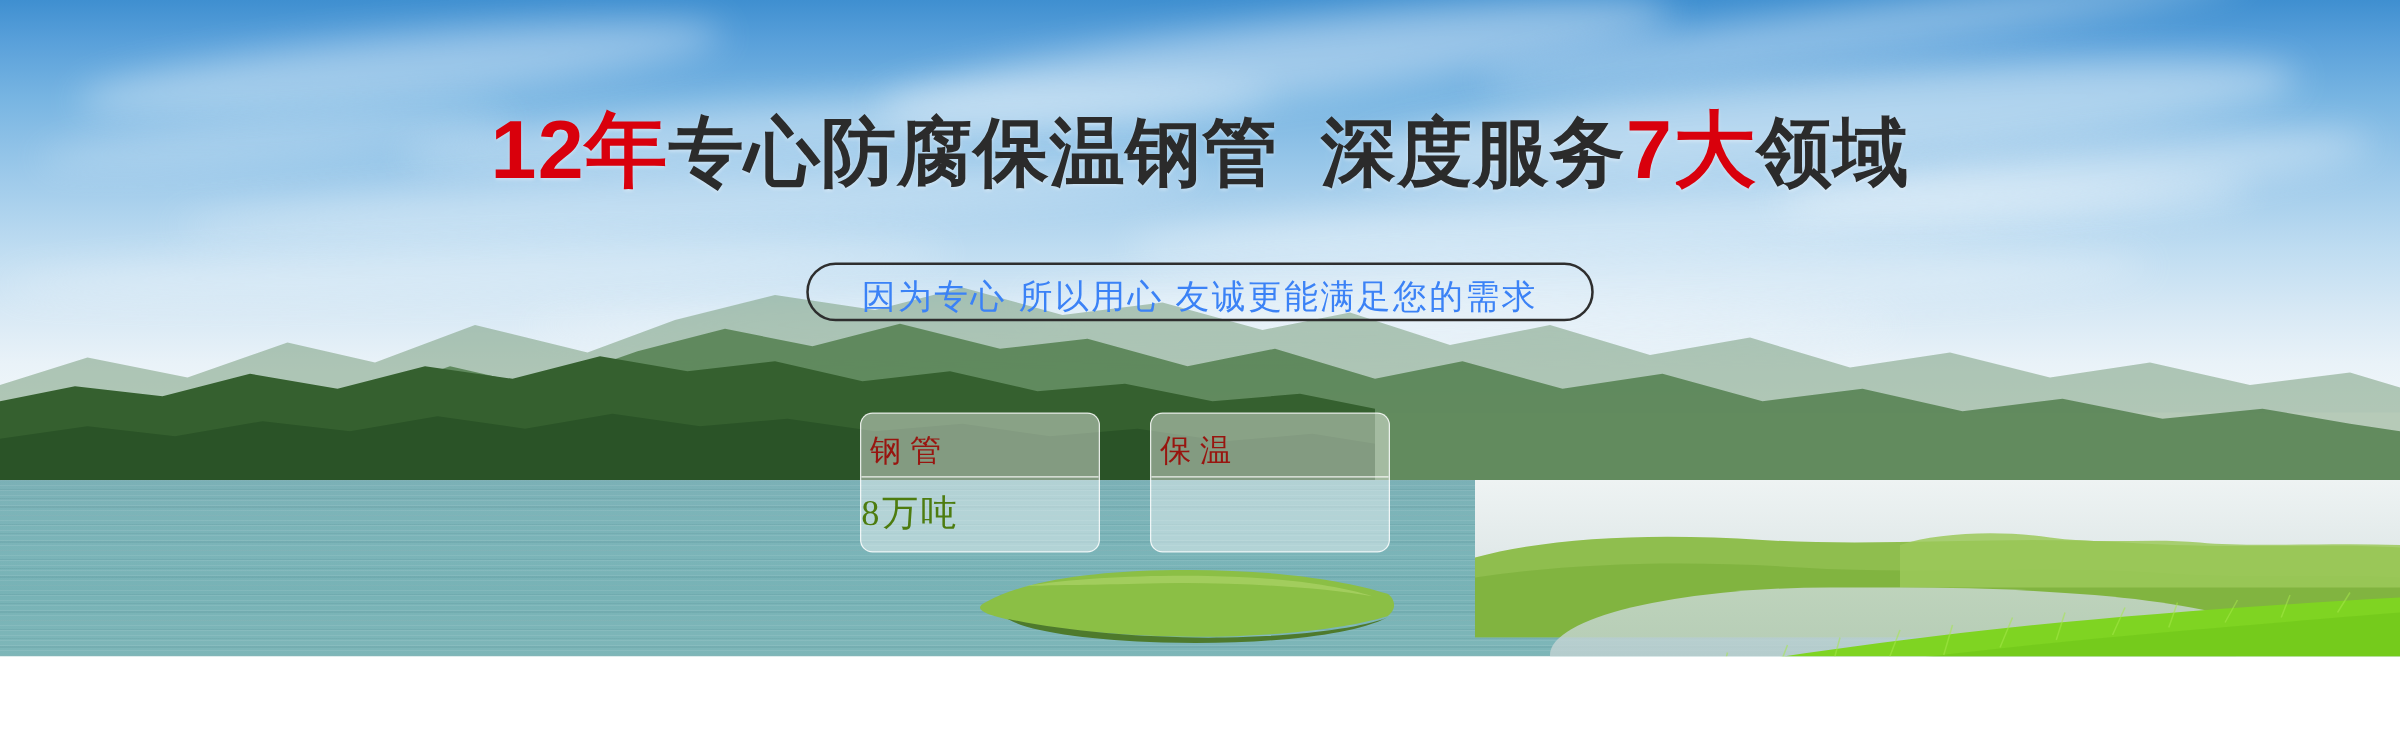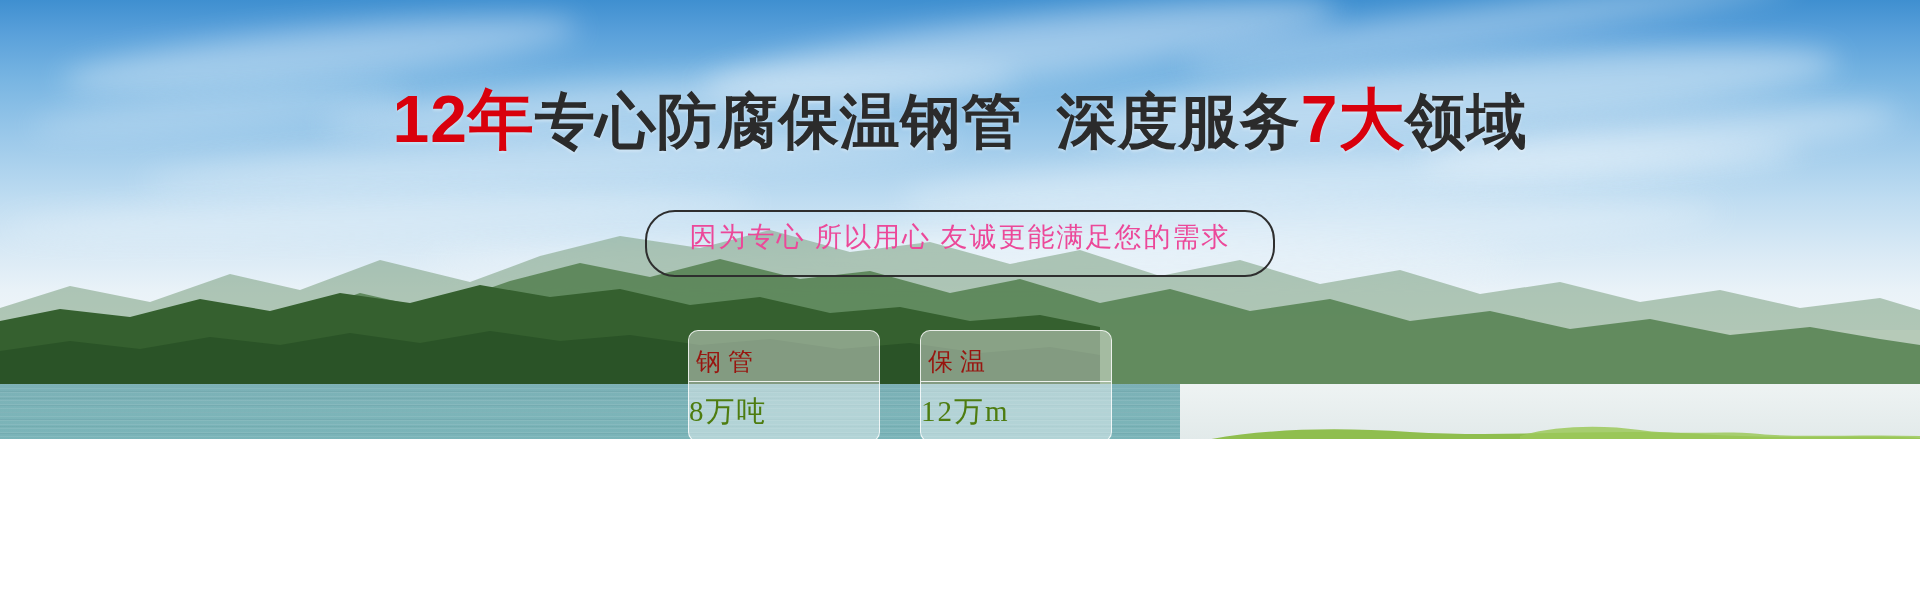--- a/index.html
+++ b/index.html
@@ -7,21 +7,21 @@
     padding: 0;
     background: #ffffff;
   }
   body {
     font-family: "Liberation Sans", "DejaVu Sans", sans-serif;
   }
 
   .banner {
     position: relative;
     width: 1920px;
-    height: 439px;
+    height: 525px;
     overflow: hidden;
   }
 
   
   .sky {
     position: absolute;
     left: 0; top: 0;
     width: 1920px;
     height: 330px;
     background:
@@ -181,23 +181,23 @@
   .subtitle-wrap {
     position: absolute;
     left: 0; top: 210px;
     width: 1920px;
     text-align: center;
   }
   .subtitle {
     display: inline-block;
     border: 2px solid #2e2e2e;
     border-radius: 30px;
-    padding: 9px 42px 22px 42px;
+    padding: 9px 42px 2px 42px;
     font-size: 27px;
-    color: #ec4899;
+    color: #3b82f6;
     letter-spacing: 2px;
     line-height: 32px;
     white-space: nowrap;
   }
 
   
   .cards {
     position: absolute;
     left: 660px; top: 330px;
     width: 600px;
@@ -369,18 +369,17 @@
     <div class="card">
       <div class="card-title">钢管</div>
       <div class="card-divider"></div>
       <div class="card-value"><span>8万吨</span></div>
     </div>
 
 
     <div class="card">
       <div class="card-title">保温</div>
       <div class="card-divider"></div>
-      <div class="card-value"><span>12万m</span></div>
     </div>
 
   </div>
 
 </div>
 
 </body></html>

